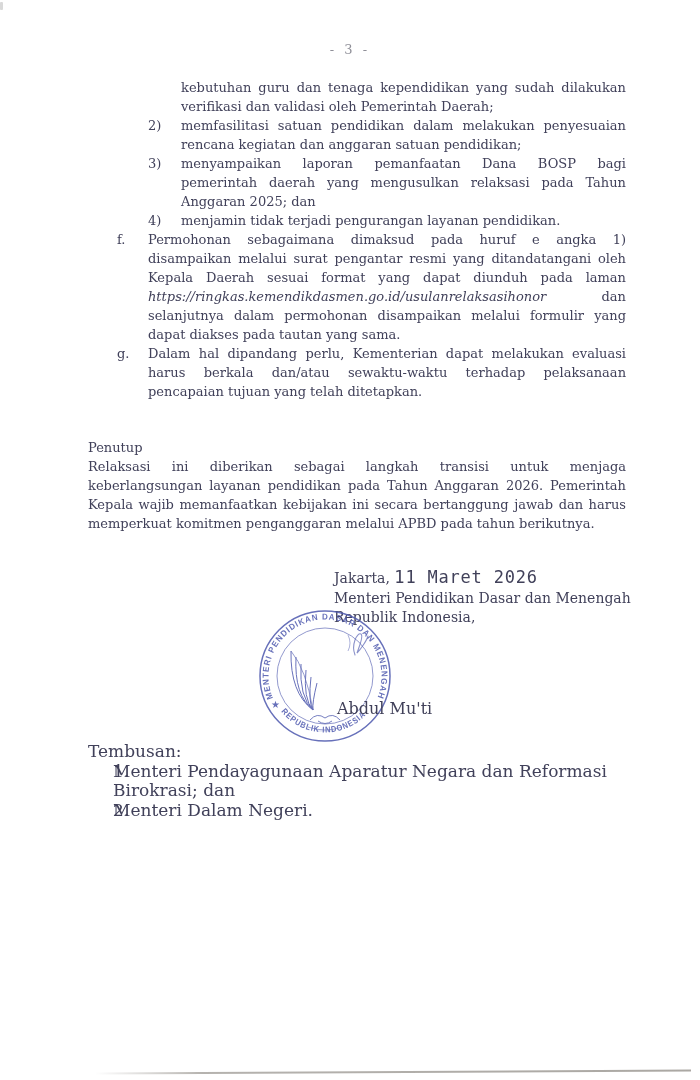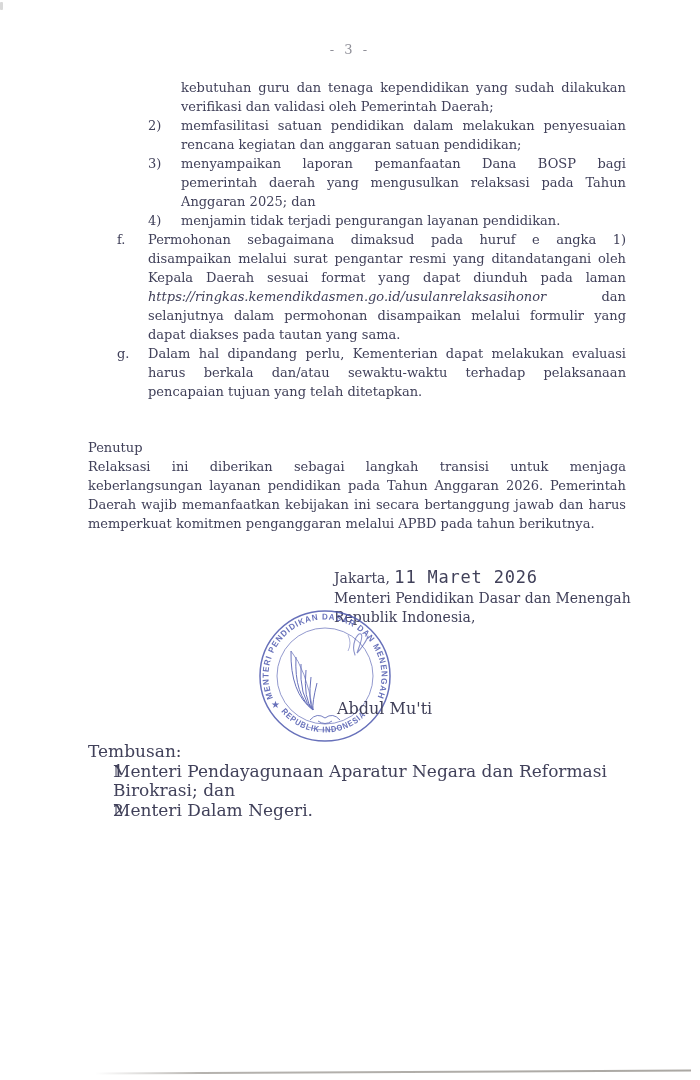--- a/index.html
+++ b/index.html
@@ -137,21 +137,21 @@
           <div class="line last">pencapaian tujuan yang telah ditetapkan.</div>
         </div>
       </div>
     </div>
 
   <div class="closing">
     <div class="line heading">Penutup</div>
     <div id="closing-lines">
         <div class="line">Relaksasi ini diberikan sebagai langkah transisi untuk menjaga</div>
         <div class="line">keberlangsungan layanan pendidikan pada Tahun Anggaran 2026. Pemerintah</div>
-        <div class="line">Daerah wajib memanfaatkan kebijakan ini secara bertanggung jawab dan harus</div>
+        <div class="line">Kepala wajib memanfaatkan kebijakan ini secara bertanggung jawab dan harus</div>
         <div class="line last">memperkuat komitmen penganggaran melalui APBD pada tahun berikutnya.</div>
       </div>
   </div>
 
   <div class="sig-block">
     <div>
       <span>Jakarta, </span><span class="mono">11 Maret 2026</span>
     </div>
     <div>Menteri Pendidikan Dasar dan Menengah</div>
     <div>Republik Indonesia,</div>

